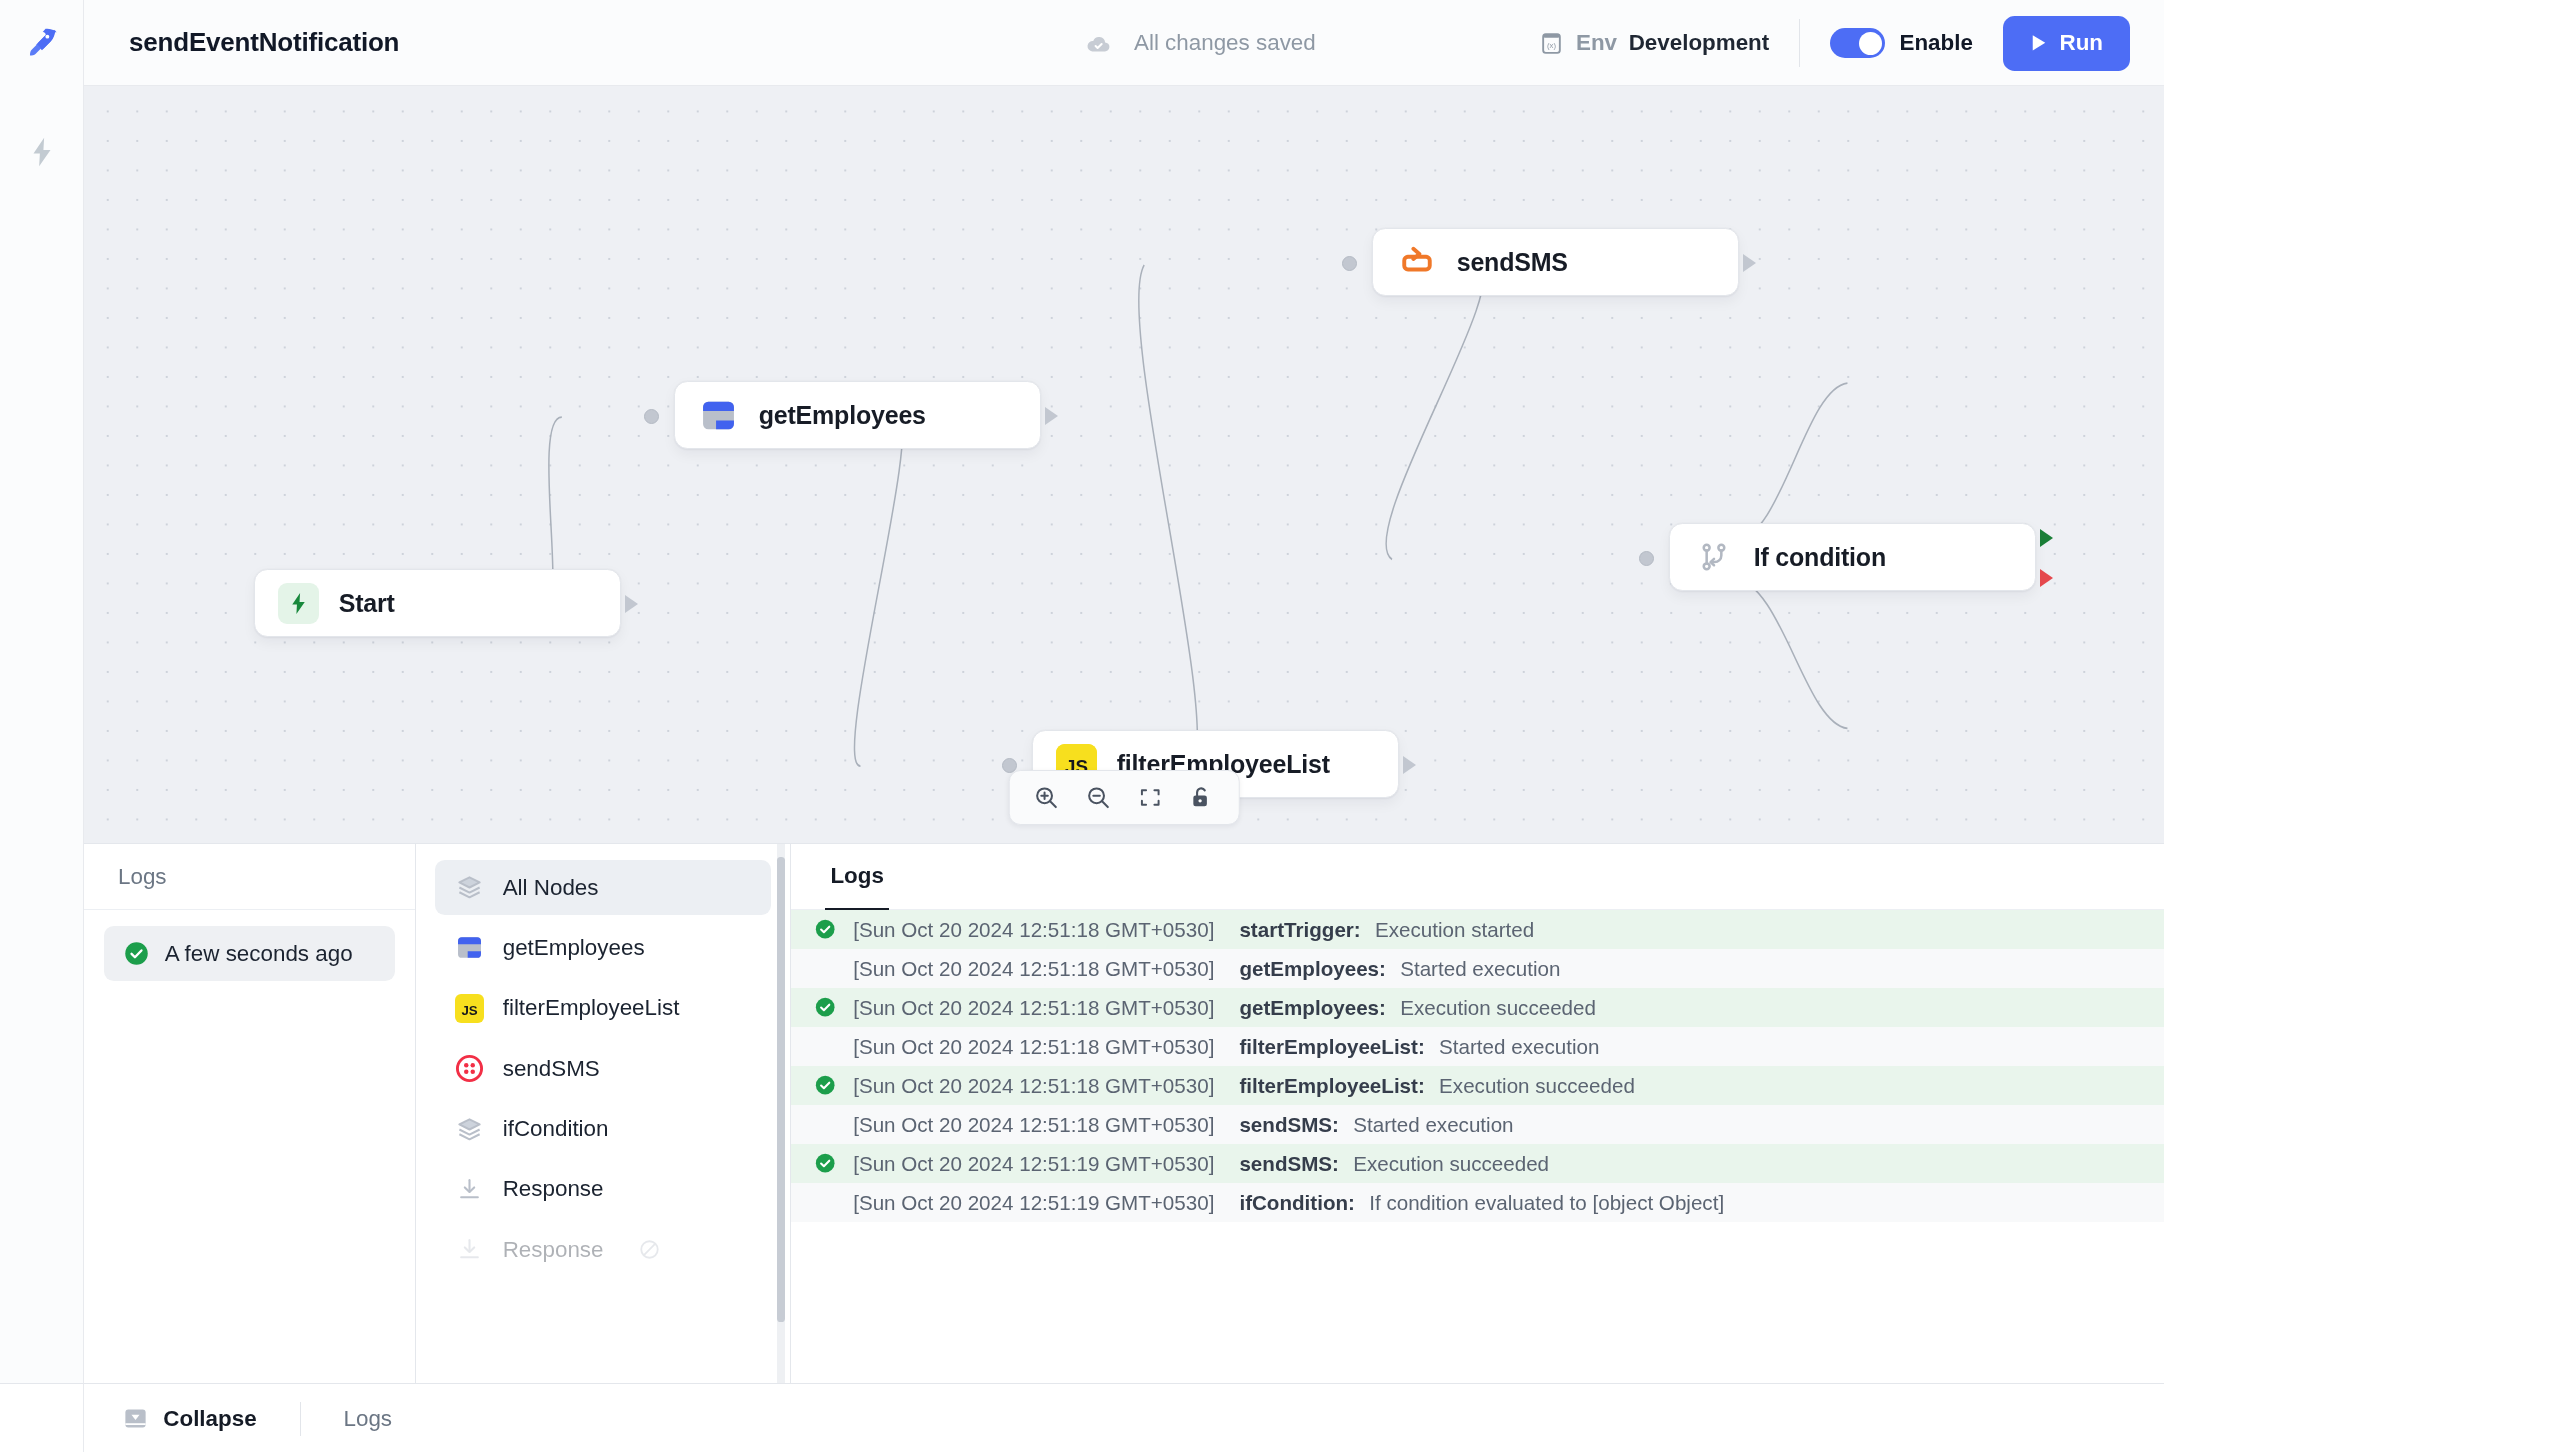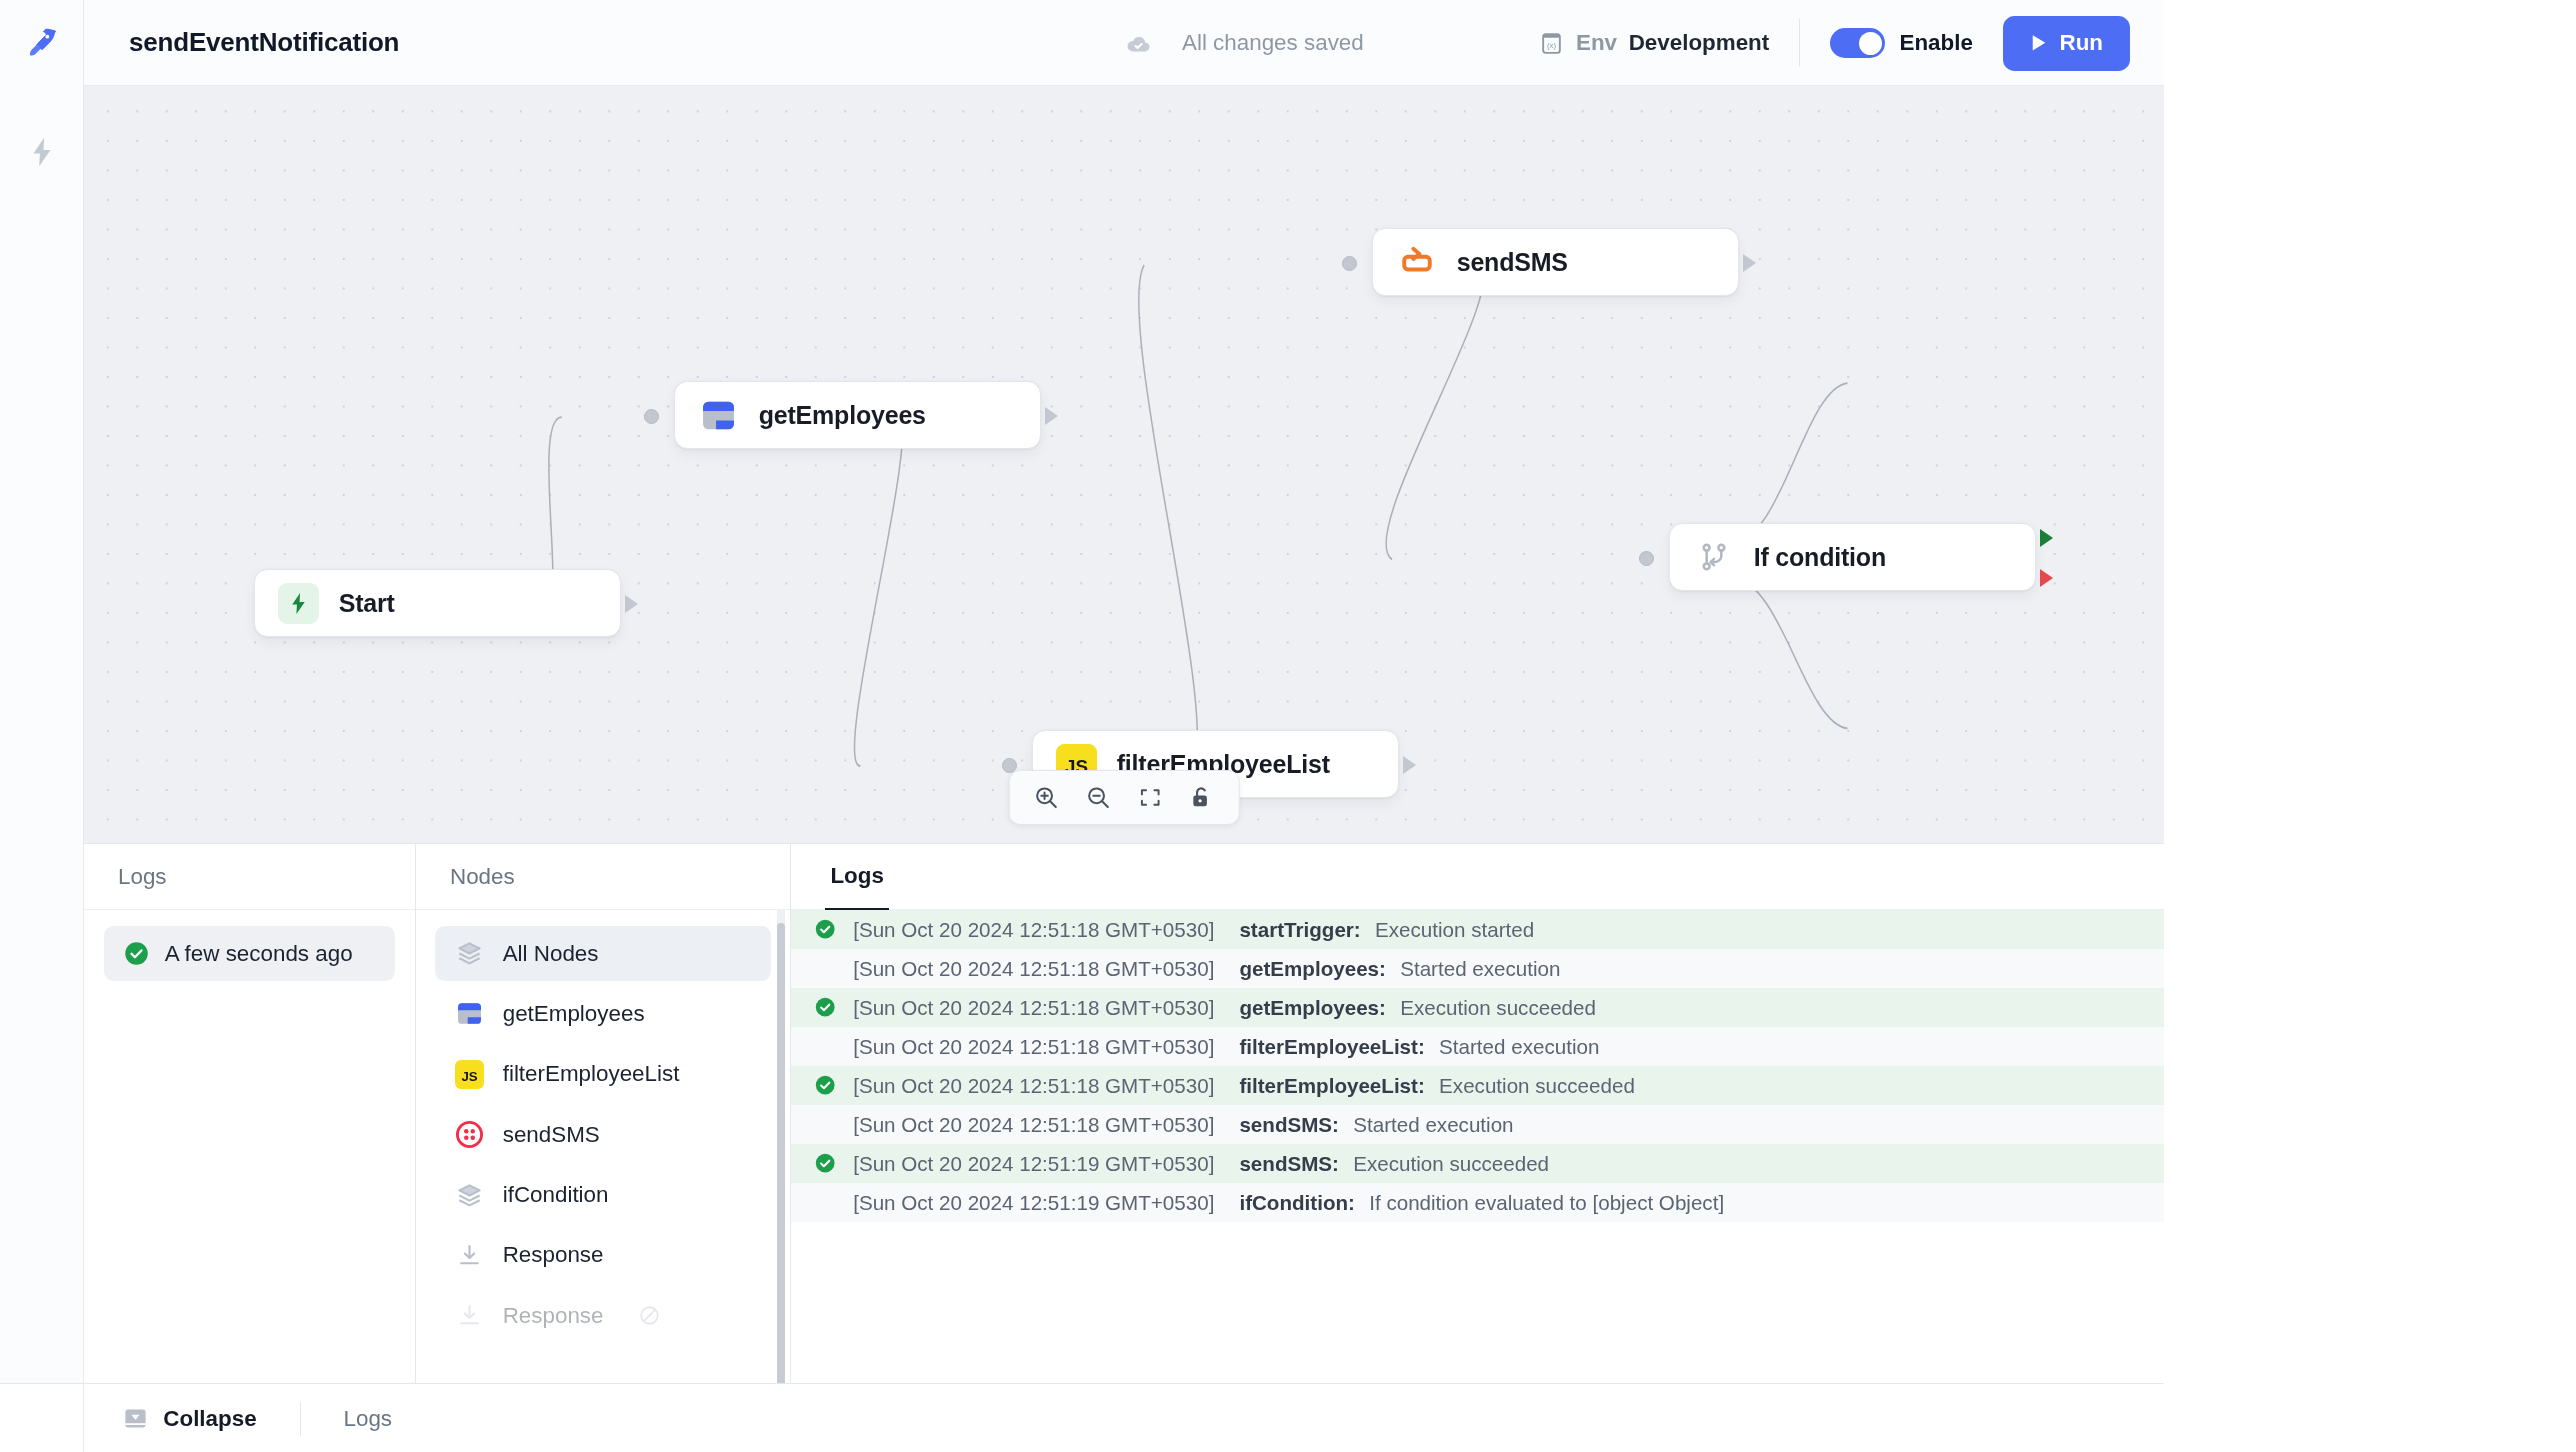--- a/index.html
+++ b/index.html
@@ -22,22 +22,22 @@
   .logo-cell {
     width: 84px; height: 86px;
     display: flex; align-items: center; justify-content: center;
     border-right: 0.9px solid #e8eaee;
     background: #fbfcfd;
   }
   .title-wrap { display: flex; align-items: center; padding-left: 45px; }
   .wf-title { font-size: 26px; font-weight: 700; color: #111827; letter-spacing: -0.2px; }
 
   .saved-wrap {
-    position: absolute; left: 1125px; top: 0; height: 86px;
-    display: flex; align-items: center; gap: 30px;
+    position: absolute; left: 1085px; top: 0; height: 86px;
+    display: flex; align-items: center; gap: 22px;
   }
   .saved-text { font-size: 22.4px; color: #8e98a4; font-weight: 400; }
 
   .header-right {
     position: absolute; right: 34px; top: 0; height: 86px;
     display: flex; align-items: center; gap: 0;
   }
   .env-group { display: flex; align-items: center; gap: 11.6px; padding-right: 30px; }
   .env-label { font-size: 22.4px; color: #8e98a4; font-weight: 600; }
   .env-value { font-size: 22.4px; color: #1f2733; font-weight: 600; }
@@ -409,23 +409,20 @@
               <svg width="27" height="27" viewBox="0 0 24 24">
                 <circle cx="12" cy="12" r="10" fill="#1c9e4b"></circle>
                 <path d="M7.6 12.3 l3 3 5.8 -6" stroke="#ffffff" stroke-width="2.1" fill="none" stroke-linecap="round" stroke-linejoin="round"></path>
               </svg>
               <span class="txt">A few seconds ago</span>
             </div>
           </div>
         </div>
 
         <div class="pcol pcol-nodes">
-          <div class="pcol-head">
-            <span class="htxt">Nodes</span>
-          </div>
           <div class="pcol-body">
 
             <div class="node-item active">
               <span class="mini-icon">
                 <svg width="27" height="27" viewBox="0 0 24 24" fill="none" stroke="#b9bfc9" stroke-width="1.8" stroke-linejoin="round">
                   <path d="M12 3 L21 7.5 L12 12 L3 7.5 Z" fill="#cdd3dc" stroke="#b9bfc9"></path>
                   <path d="M3 12 L12 16.5 L21 12"></path>
                     <path d="M3 16.2 L12 20.7 L21 16.2"></path>
                 </svg>
               </span>

